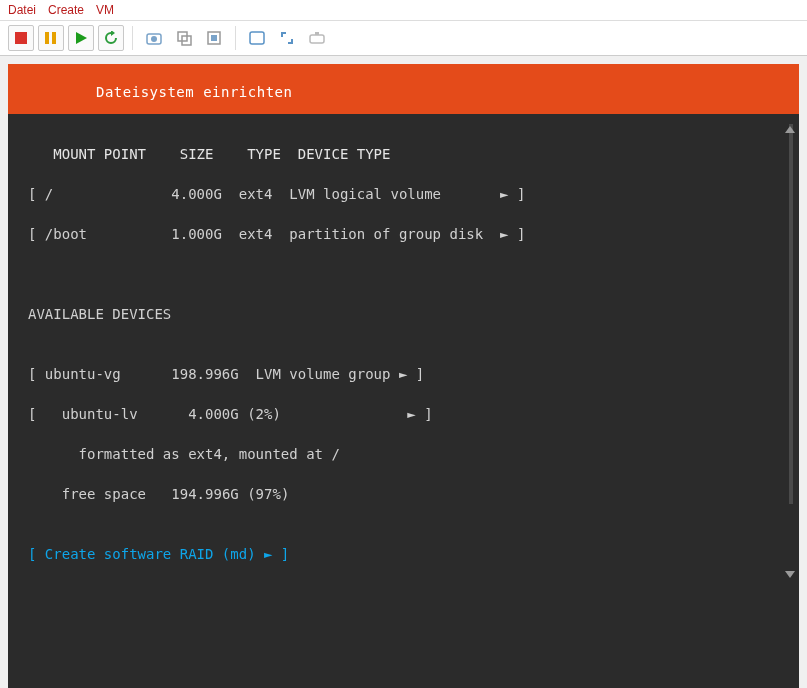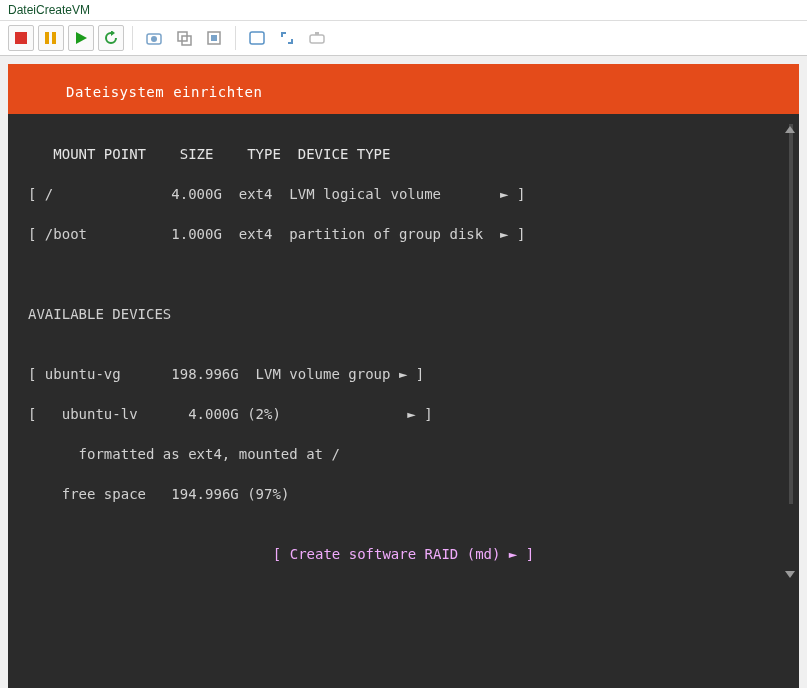--- a/index.html
+++ b/index.html
@@ -9,22 +9,23 @@
     font-size: 12px;
     width: 807px;
     height: 688px;
     overflow: hidden;
   }
   .menubar {
     background: #fff;
     padding: 3px 8px;
     border-bottom: 1px solid #ddd;
     display: flex;
+    gap: 12px;
     font-size: 12px;
-    color: #14532d;
+    color: #b91c1c;
   }
   .menubar span { cursor: default; }
   .toolbar {
     background: #fff;
     padding: 4px 8px;
     display: flex;
     align-items: center;
     gap: 4px;
     border-bottom: 1px solid #ccc;
   }
@@ -49,34 +50,34 @@
     margin: 8px;
     background: #2b2b2b;
     height: 640px;
     position: relative;
   }
   .title-banner {
     background: #e44b1a;
     color: #fff;
     font-family: "DejaVu Sans Mono","Consolas",monospace;
     font-size: 14px;
-    padding: 20px 0 14px 58px;
+    padding: 20px 0 14px 88px;
     letter-spacing: 0.5px;
   }
   .term {
     font-family: "DejaVu Sans Mono","Consolas",monospace;
     font-size: 14px;
     line-height: 20px;
     color: #d0d0d0;
     padding: 10px 20px 0 20px;
     white-space: pre;
     position: relative;
   }
   .hdr { color: #e5e5e5; }
-  .dim { color: #f0abfc; text-align: center; }
+  .dim { color: #0ea5e9; }
   .row { display: block; }
   .scroll-hint {
     position: absolute;
     right: 6px;
     width: 4px;
     height: 380px;
     top: 60px;
     background: #4a4a4a;
   }
   .arrow-up,.arrow-down {

